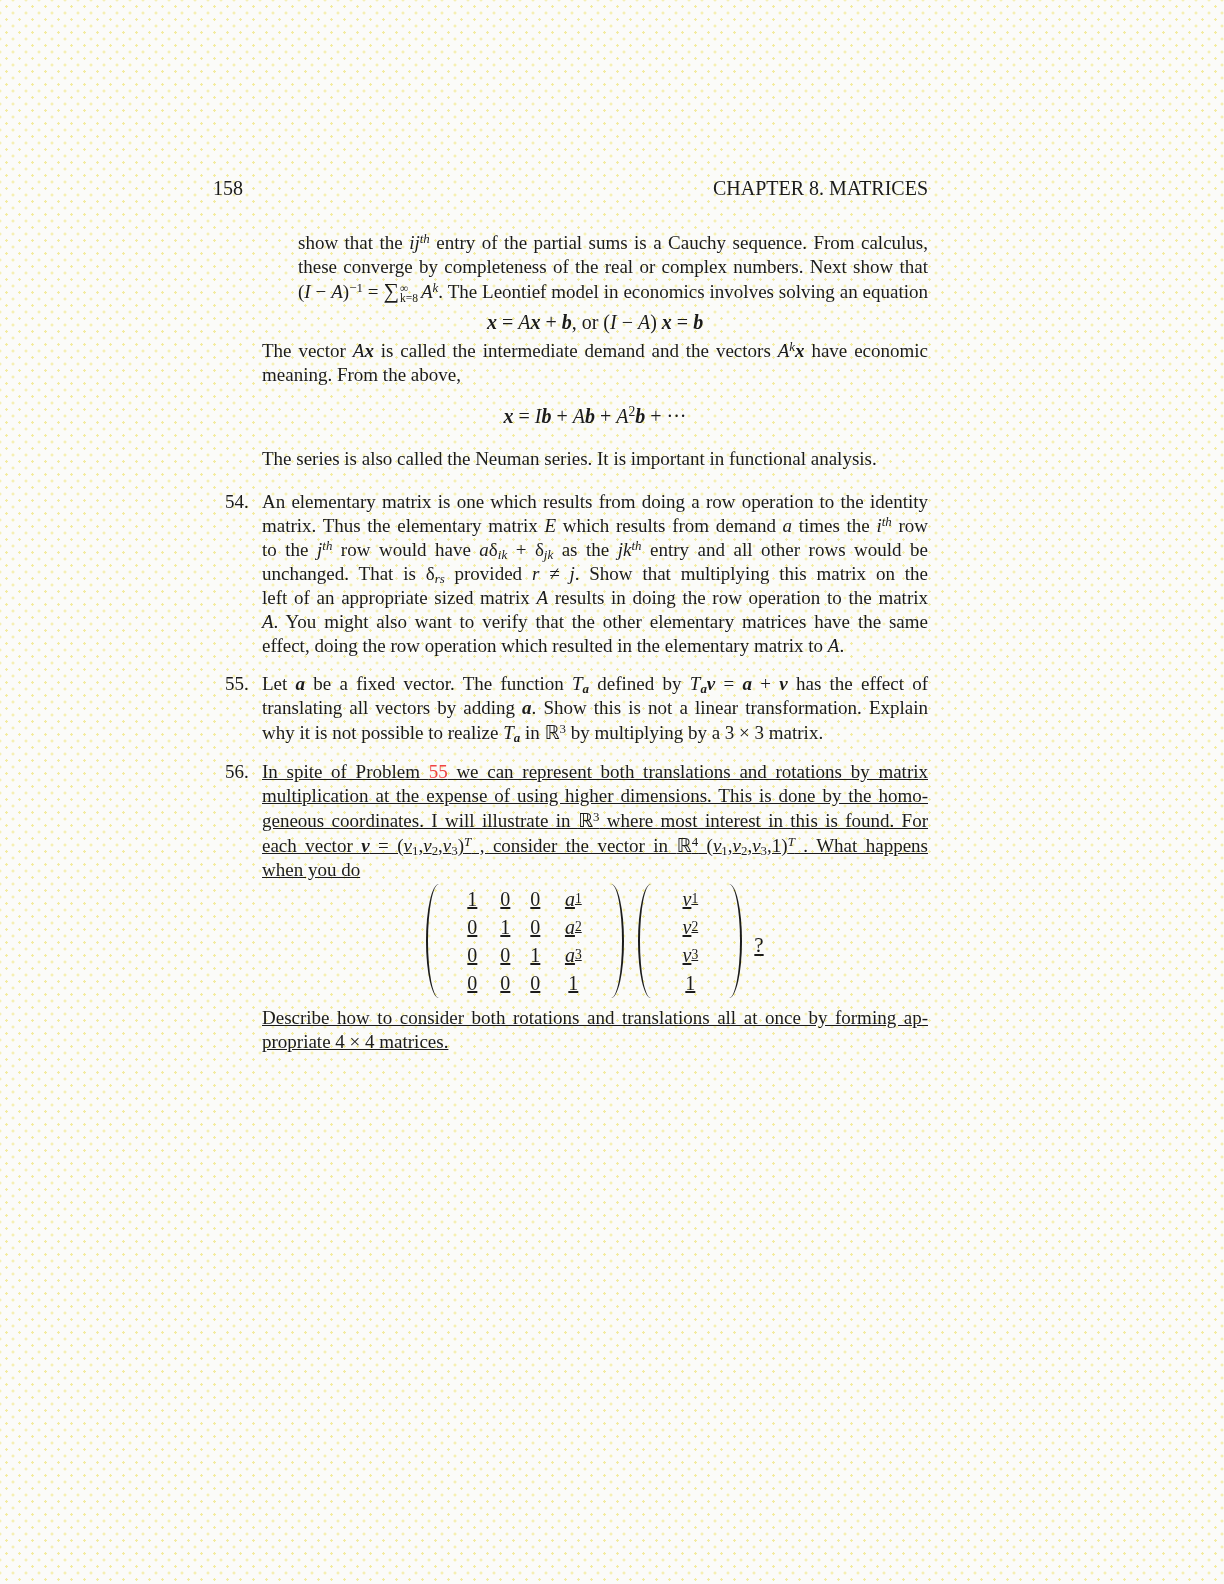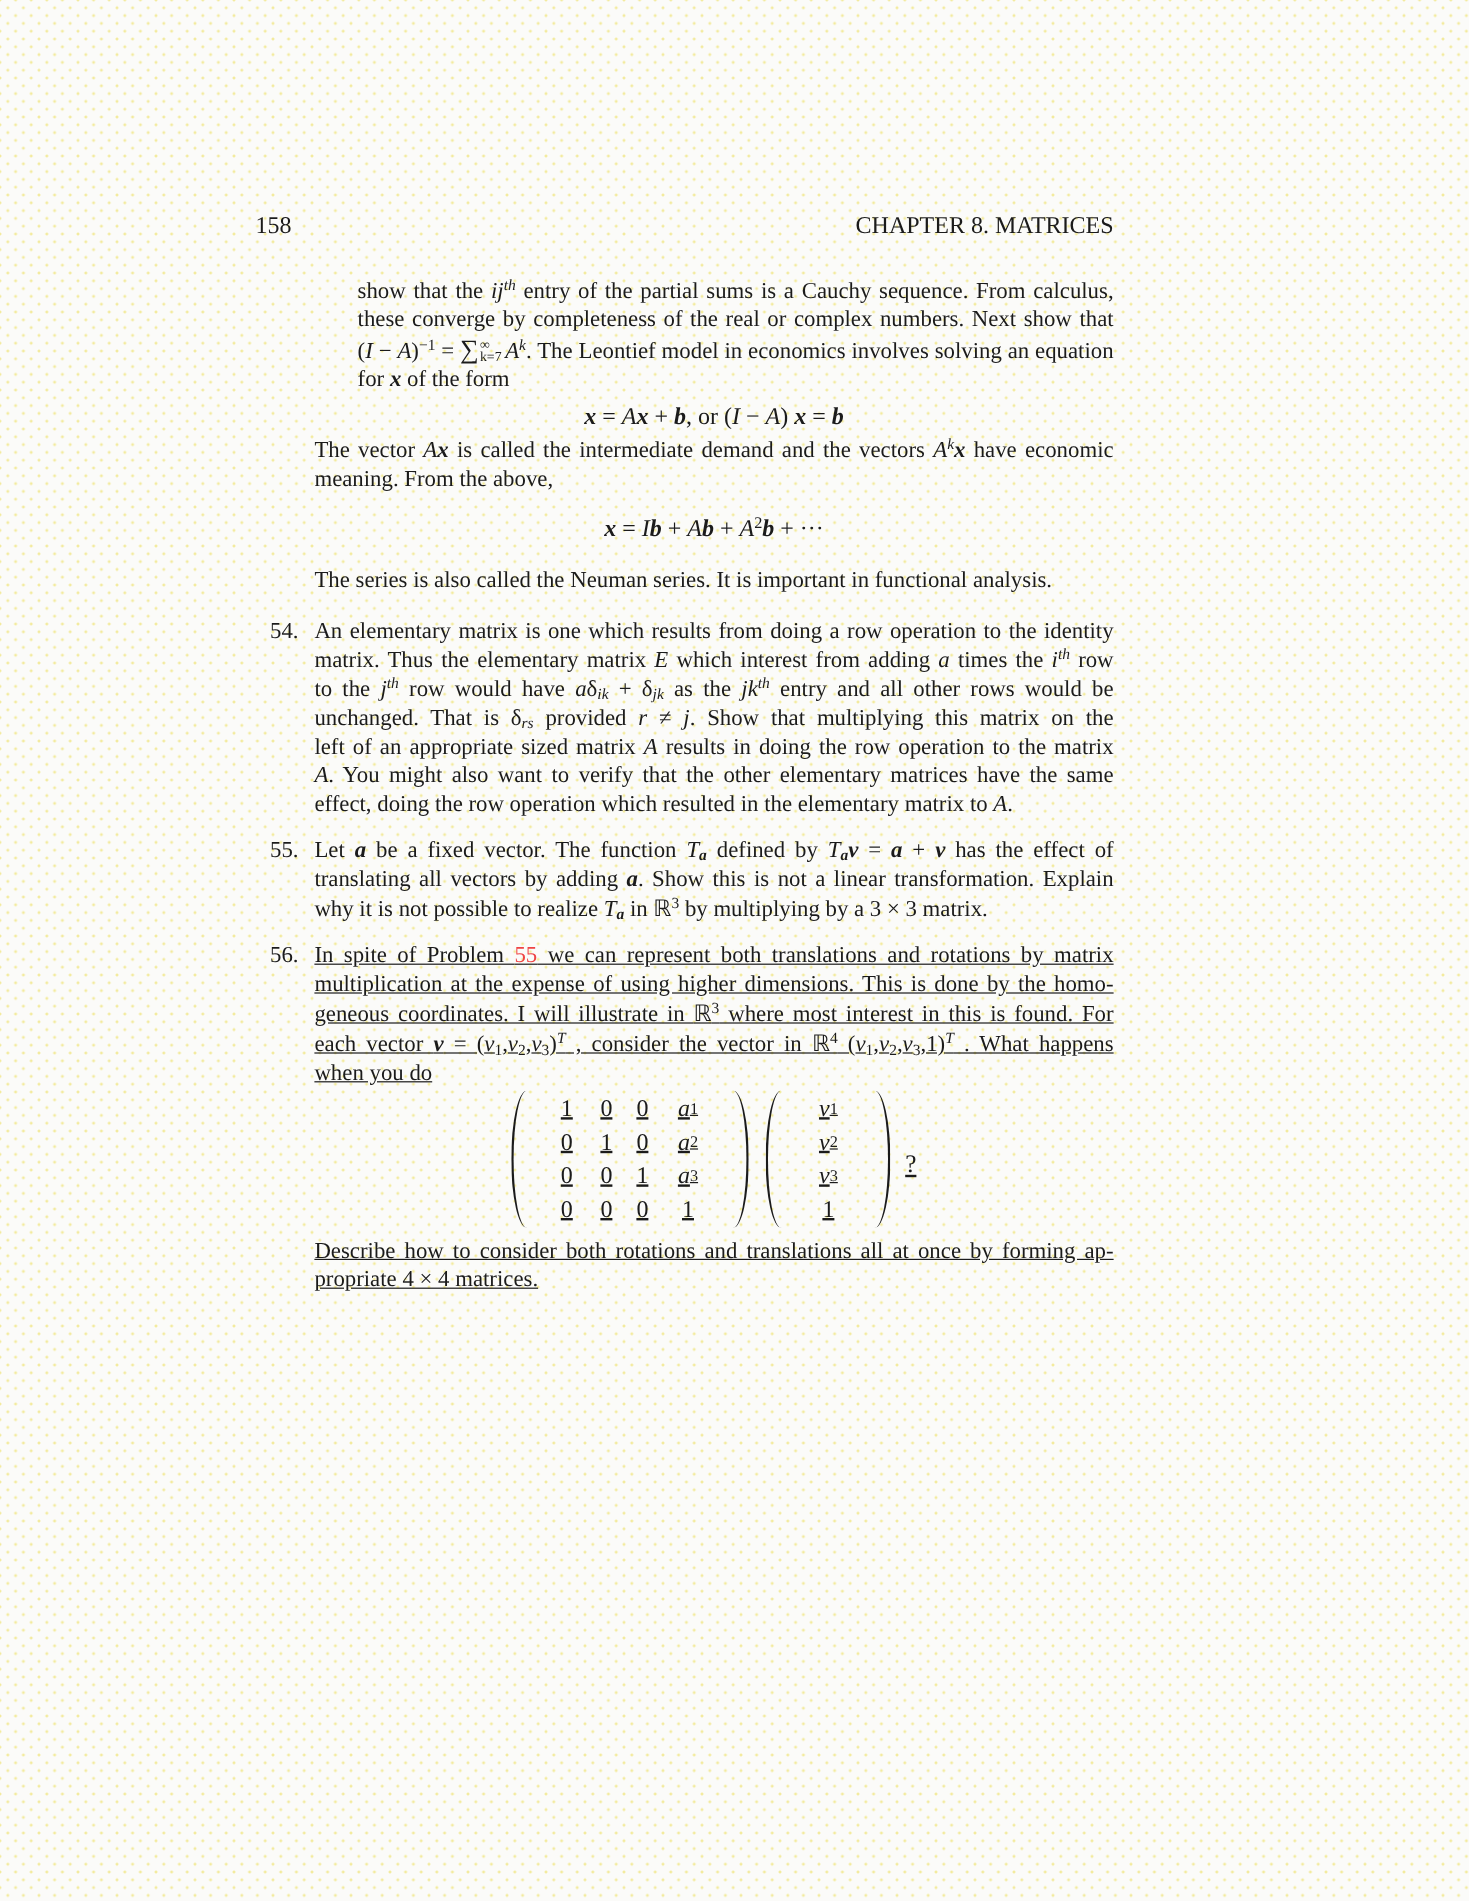--- a/index.html
+++ b/index.html
@@ -59,40 +59,39 @@
   </header>
 
   <div class="col">
     <div class="para j p1">
         <div class="tline"><span>show that the </span><span class="it">i</span><span class="it">j</span><span class="it sup">th</span><span> entry of the partial sums is a Cauchy sequence.  From calculus,</span></div>
         <div class="tline"><span>these converge by completeness of the real or complex numbers.  Next show that</span></div>
         <div class="tline"><span>(</span><span class="it">I</span><span> − </span><span class="it">A</span><span>)</span><span class="sup">−1</span><span> = </span><span class="sumwrap">
             <span class="sym">∑</span>
             <span class="stack">
               <span>∞</span>
-              <span>k=7</span>
+              <span>k=8</span>
             </span>
           </span><span class="it">A</span><span class="it sup">k</span><span>. The Leontief model in economics involves solving an equation</span></div>
-        <div class="tline last"><span>for </span><span class="it bd">x</span><span> of the form</span></div>
       </div>
     <div class="eq eq1"><span class="it bd">x</span><span> = </span><span class="it">A</span><span class="it bd">x</span><span> + </span><span class="it bd">b</span><span>, or </span><span>(</span><span class="it">I</span><span> − </span><span class="it">A</span><span>) </span><span class="it bd">x</span><span> = </span><span class="it bd">b</span></div>
     <div class="para j">
         <div class="tline"><span>The vector </span><span class="it">A</span><span class="it bd">x</span><span> is called the intermediate demand and the vectors </span><span class="it">A</span><span class="it sup">k</span><span class="it bd">x</span><span> have economic</span></div>
         <div class="tline last"><span>meaning. From the above,</span></div>
       </div>
     <div class="eq eq2"><span class="it bd">x</span><span> = </span><span class="it">I</span><span class="it bd">b</span><span> + </span><span class="it">A</span><span class="it bd">b</span><span> + </span><span class="it">A</span><span class="sup">2</span><span class="it bd">b</span><span> + ···</span></div>
     <div class="para j">
         <div class="tline last"><span>The series is also called the Neuman series. It is important in functional analysis.</span></div>
       </div>
 
     <div class="problem prob54">
       <span class="pnum">54.</span>
       <div class="para j">
           <div class="tline"><span>An elementary matrix is one which results from doing a row operation to the identity</span></div>
-          <div class="tline"><span>matrix.  Thus the elementary matrix </span><span class="it">E</span><span> which interest from adding </span><span class="it">a</span><span> times the </span><span class="it">i</span><span class="it sup">th</span><span> row</span></div>
+          <div class="tline"><span>matrix.  Thus the elementary matrix </span><span class="it">E</span><span> which results from demand </span><span class="it">a</span><span> times the </span><span class="it">i</span><span class="it sup">th</span><span> row</span></div>
           <div class="tline"><span>to the </span><span class="it">j</span><span class="it sup">th</span><span> row would have </span><span class="it">a</span><span>δ</span><span class="it sb">ik</span><span> + </span><span>δ</span><span class="it sb">jk</span><span> as the </span><span class="it">jk</span><span class="it sup">th</span><span> entry and all other rows would be</span></div>
           <div class="tline"><span>unchanged.  That is </span><span>δ</span><span class="it sb">rs</span><span> provided </span><span class="it">r</span><span> ≠ </span><span class="it">j</span><span>.  Show that multiplying this matrix on the</span></div>
           <div class="tline"><span>left of an appropriate sized matrix </span><span class="it">A</span><span> results in doing the row operation to the matrix</span></div>
           <div class="tline"><span class="it">A</span><span>.  You might also want to verify that the other elementary matrices have the same</span></div>
           <div class="tline last"><span>effect, doing the row operation which resulted in the elementary matrix to </span><span class="it">A</span><span>.</span></div>
         </div>
     </div>
 
     <div class="problem prob55">
       <span class="pnum">55.</span>

